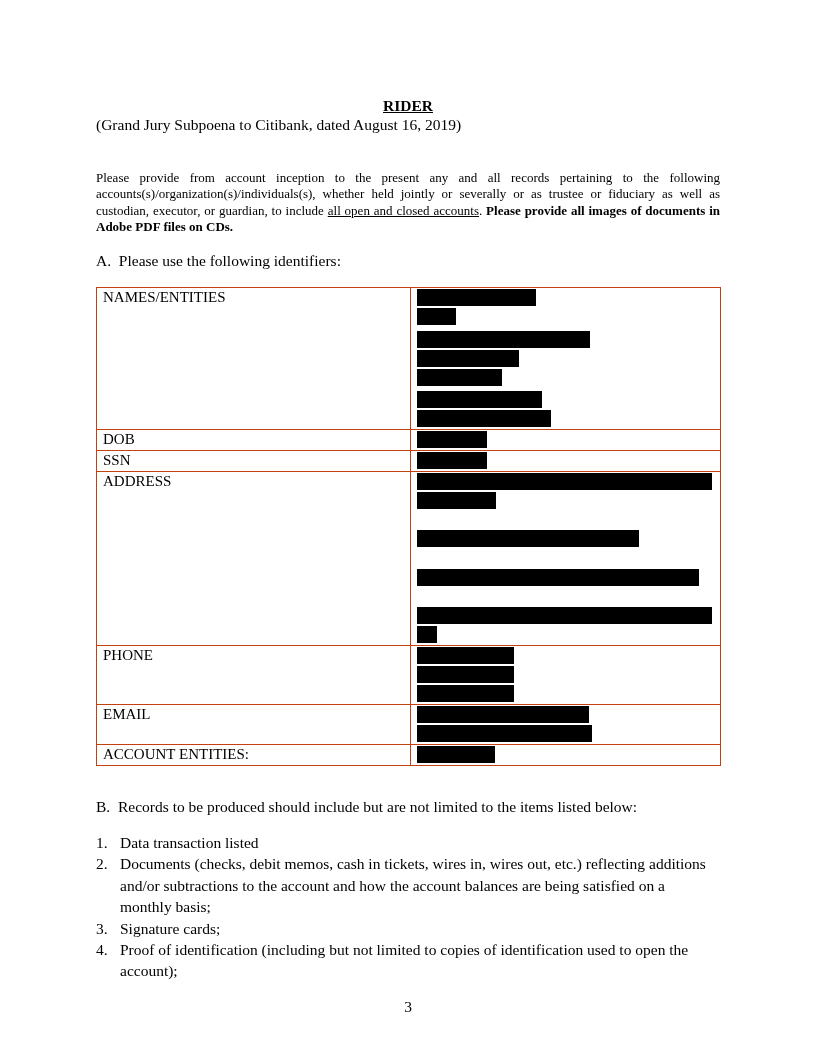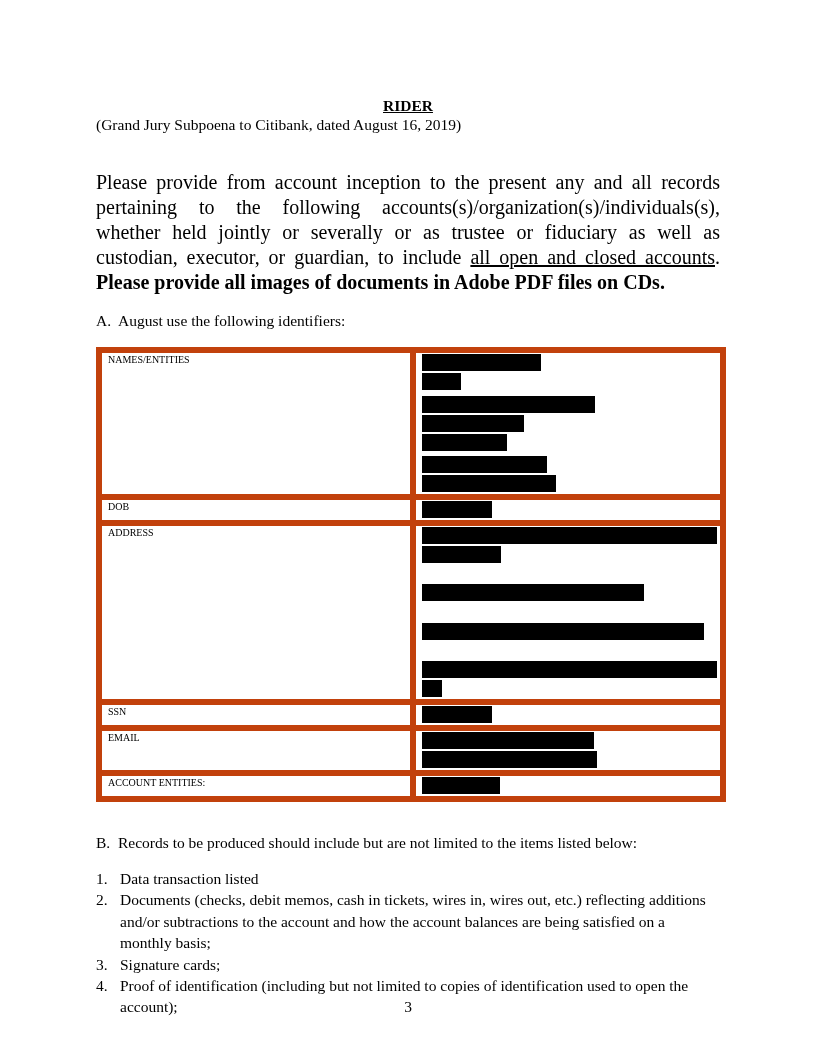--- a/index.html
+++ b/index.html
@@ -9,30 +9,30 @@
     font-family: "Liberation Serif", "DejaVu Serif", serif;
     color: #000; overflow: hidden;
   }
   .page { position: absolute; inset: 0; padding: 97px 96px 16px 96px; }
 
   .title { text-align: center; font-size: 15.5px; font-weight: bold; }
   .title .u-title { text-decoration: underline; }
   .subtitle { font-size: 15.5px; margin-top: 1px; }
 
   .intro {
-    margin-top: 36px; font-size: 20px; line-height: 1.25;
+    margin-top: 36px; font-size: 13px; line-height: 1.25;
     text-align: justify;
   }
   .u { text-decoration: underline; }
   .b { font-weight: bold; }
 
   .section-heading { margin-top: 17px; font-size: 15.5px; white-space: pre-wrap; }
 
   table.id-table { border-collapse: collapse; margin-top: 17px; width: 624px; table-layout: fixed; }
-  .id-table td { border: 6px solid #c2410c; vertical-align: top; font-size: 10px; }
+  .id-table td { border: 1px solid #c2410c; vertical-align: top; font-size: 15px; }
   .label-cell { width: 314px; padding: 1px 6px 2px 6px; }
   .redact-cell { width: 310px; padding: 1px 0 2px 6px; }
   .bars { display: flex; flex-direction: column; gap: 2px; }
   .redaction-bar { background: #000; }
 
   .section-b { margin-top: 32px; }
 
   .records-list { margin-top: 16px; font-size: 15.5px; }
   .list-item { display: flex; line-height: 1.38; }
   .list-num { flex: 0 0 24px; }
@@ -48,21 +48,21 @@
 
 <div class="page">
 
   <div class="title">
     <span class="u-title">RIDER</span>
   </div>
   <div class="subtitle">(Grand Jury Subpoena to Citibank, dated August 16, 2019)</div>
 
   <p class="intro"><span>Please provide from account inception to the present any and all records pertaining to the following accounts(s)/organization(s)/individuals(s), whether held jointly or severally or as trustee or fiduciary as well as custodian, executor, or guardian, to include </span><span class="u">all open and closed accounts</span><span>. </span><span class="b">Please provide all images of documents in Adobe PDF files on CDs.</span></p>
 
-  <p class="section-heading">A.  August use the following identifiers:</p>
+  <p class="section-heading">A.  Please use the following identifiers:</p>
 
   <table class="id-table">
     <tbody>
         <tr>
       <td class="label-cell">NAMES/ENTITIES</td>
       <td class="redact-cell">
             <div class="bars">
               <div class="redaction-bar" style="width: 119px; height: 17px; background: rgb(0, 0, 0);"></div>
               <div class="redaction-bar" style="width: 39px; height: 17px; background: rgb(0, 0, 0);"></div>
               <div class="redaction-bar" style="width: 173px; height: 17px; background: rgb(0, 0, 0); margin-top: 4px;"></div>
@@ -75,37 +75,47 @@
     </tr>
     <tr>
       <td class="label-cell">DOB</td>
       <td class="redact-cell">
             <div class="bars">
               <div class="redaction-bar" style="width: 70px; height: 17px; background: rgb(0, 0, 0);"></div>
             </div>
           </td>
     </tr>
     <tr>
+      <td class="label-cell">SSN</td>
+      <td class="redact-cell">
+            <div class="bars">
+              <div class="redaction-bar" style="width: 70px; height: 17px; background: rgb(0, 0, 0);"></div>
+            </div>
+          </td>
+    </tr>
+    <tr>
       <td class="label-cell">ADDRESS</td>
       <td class="redact-cell">
             <div class="bars">
               <div class="redaction-bar" style="width: 295px; height: 17px; background: rgb(0, 0, 0);"></div>
               <div class="redaction-bar" style="width: 79px; height: 17px; background: rgb(0, 0, 0);"></div>
               <div class="redaction-bar" style="width: 222px; height: 17px; background: rgb(0, 0, 0); margin-top: 19px;"></div>
               <div class="redaction-bar" style="width: 282px; height: 17px; background: rgb(0, 0, 0); margin-top: 20px;"></div>
               <div class="redaction-bar" style="width: 295px; height: 17px; background: rgb(0, 0, 0); margin-top: 19px;"></div>
               <div class="redaction-bar" style="width: 20px; height: 17px; background: rgb(0, 0, 0);"></div>
             </div>
           </td>
     </tr>
     <tr>
-      <td class="label-cell">SSN</td>
+      <td class="label-cell">PHONE</td>
       <td class="redact-cell">
             <div class="bars">
-              <div class="redaction-bar" style="width: 70px; height: 17px; background: rgb(0, 0, 0);"></div>
+              <div class="redaction-bar" style="width: 97px; height: 17px; background: rgb(0, 0, 0);"></div>
+              <div class="redaction-bar" style="width: 97px; height: 17px; background: rgb(0, 0, 0);"></div>
+              <div class="redaction-bar" style="width: 97px; height: 17px; background: rgb(0, 0, 0);"></div>
             </div>
           </td>
     </tr>
     <tr>
       <td class="label-cell">EMAIL</td>
       <td class="redact-cell">
             <div class="bars">
               <div class="redaction-bar" style="width: 172px; height: 17px; background: rgb(0, 0, 0);"></div>
               <div class="redaction-bar" style="width: 175px; height: 17px; background: rgb(0, 0, 0);"></div>
             </div>

